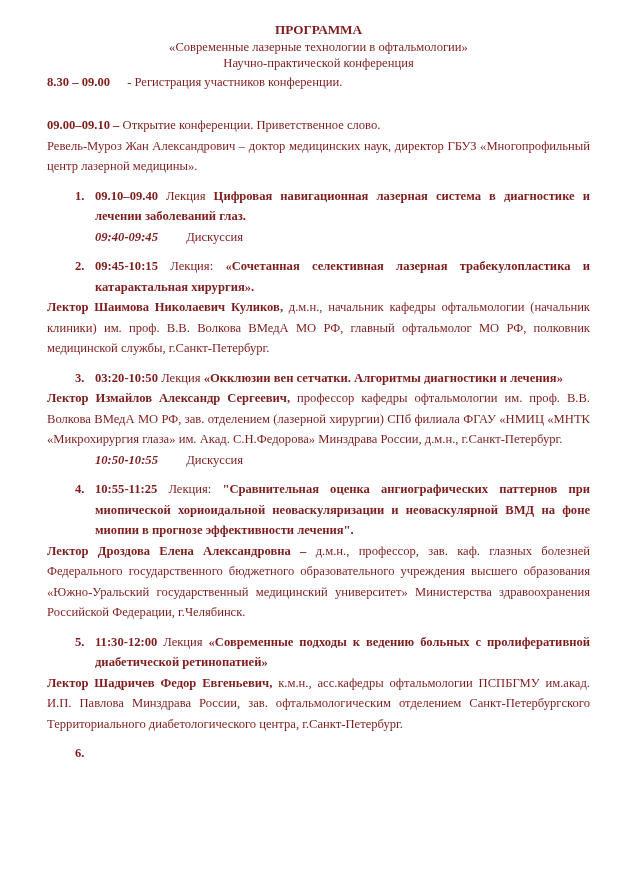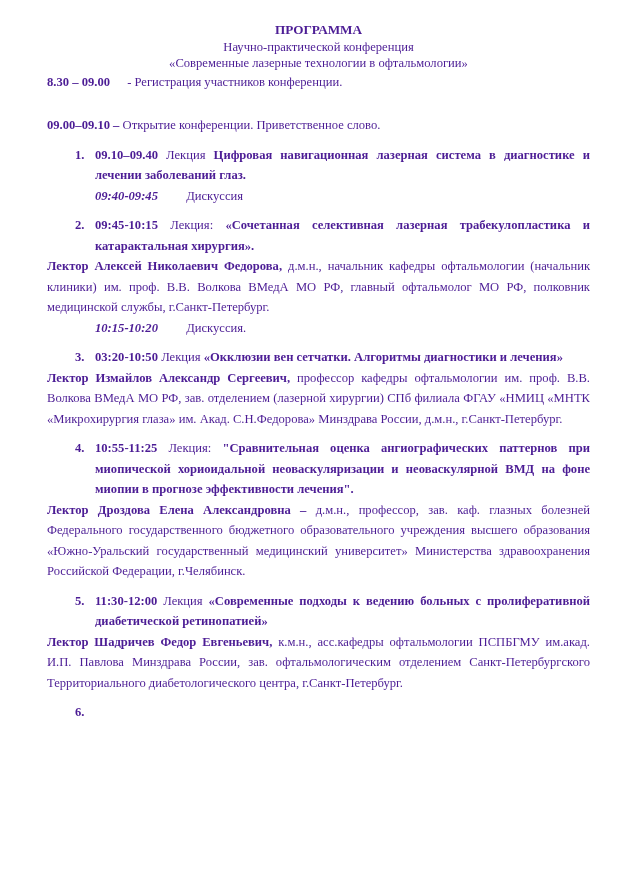--- a/index.html
+++ b/index.html
@@ -1,20 +1,20 @@
 <!DOCTYPE html>
 <html><head>
 <meta charset="utf-8">
 <style>
   html,body{margin:0;padding:0;background:#ffffff;}
   .page{
     width:634px;height:870px;box-sizing:border-box;
     padding:22px 44px 0 47px;
     font-family:"Liberation Serif","DejaVu Serif",serif;
-    font-size:12.6px;line-height:20.5px;color:#4c1d95;
+    font-size:12.6px;line-height:20.5px;color:#7f1d1d;
     overflow:hidden;background:#ffffff;
   }
   .head{text-align:center;line-height:16.5px;margin-bottom:0;}
   .head .t{font-weight:bold;font-size:13.2px;}
   .head div{margin:0;}
   p{margin:0;text-align:justify;}
   .reg{}
   .reg b{margin-right:14px;}
   .opening{margin-top:23px;}
   .item{margin-top:9px;}
@@ -24,34 +24,35 @@
   .disc b{display:inline-block;min-width:72px;margin-right:16px;font-weight:bold;font-style:italic;}
   b{font-weight:bold;}
 </style>
 </head>
 <body>
 
 <div class="page">
 
   <div class="head">
     <div class="t">ПРОГРАММА</div>
+    <div>«Современные лазерные технологии в офтальмологии»</div>
     <div>Научно-практической конференция</div>
-    <div>«Современные лазерные технологии в офтальмологии»</div>
   </div>
 
   <p class="reg">
     <b>8.30 – 09.00</b>
     <span>- Регистрация участников конференции.</span>
   </p>
 
   <div class="opening">
     <p>
       <b>09.00–09.10 –</b>
       <span>Открытие конференции. Приветственное слово.</span>
     </p>
+    <p>Ревель-Муроз Жан Александрович – доктор медицинских наук, директор ГБУЗ «Многопрофильный центр лазерной медицины».</p>
   </div>
 
   <div class="item">
     <p class="item-head">
       <span class="num">1.</span>
       <b>09.10–09.40</b>
       <span>Лекция</span>
       <b>Цифровая навигационная лазерная система в диагностике и лечении заболеваний глаз.</b>
     </p>
     <p class="disc">
@@ -61,39 +62,39 @@
   </div>
 
   <div class="item">
     <p class="item-head">
       <span class="num">2.</span>
       <b>09:45-10:15</b>
       <span>Лекция:</span>
       <b>«Сочетанная селективная лазерная трабекулопластика и катарактальная хирургия».</b>
     </p>
     <p>
-      <b>Лектор Алексей Николаевич Федорова,</b>
+      <b>Лектор Шаимова Николаевич Куликов,</b>
       <span>д.м.н., начальник кафедры офтальмологии (начальник клиники) им. проф. В.В. Волкова ВМедА МО РФ, главный офтальмолог МО РФ, полковник медицинской службы, г.Санкт-Петербург.</span>
-    </p>
-    <p class="disc">
-      <b>10:15-10:20</b>
-      <span>Дискуссия.</span>
     </p>
   </div>
 
   <div class="item">
     <p class="item-head">
       <span class="num">3.</span>
       <b>03:20-10:50</b>
       <span>Лекция</span>
       <b>«Окклюзии вен сетчатки. Алгоритмы диагностики и лечения»</b>
     </p>
     <p>
       <b>Лектор Измайлов Александр Сергеевич,</b>
       <span>профессор кафедры офтальмологии им. проф. В.В. Волкова ВМедА МО РФ, зав. отделением (лазерной хирургии) СПб филиала ФГАУ «НМИЦ «МНТК «Микрохирургия глаза» им. Акад. С.Н.Федорова» Минздрава России, д.м.н., г.Санкт-Петербург.</span>
+    </p>
+    <p class="disc">
+      <b>10:50-10:55</b>
+      <span>Дискуссия</span>
     </p>
   </div>
 
   <div class="item">
     <p class="item-head">
       <span class="num">4.</span>
       <b>10:55-11:25</b>
       <span>Лекция:</span>
       <b>"Сравнительная оценка ангиографических паттернов при миопической хориоидальной неоваскуляризации и неоваскулярной ВМД на фоне миопии в прогнозе эффективности лечения".</b>
     </p>

